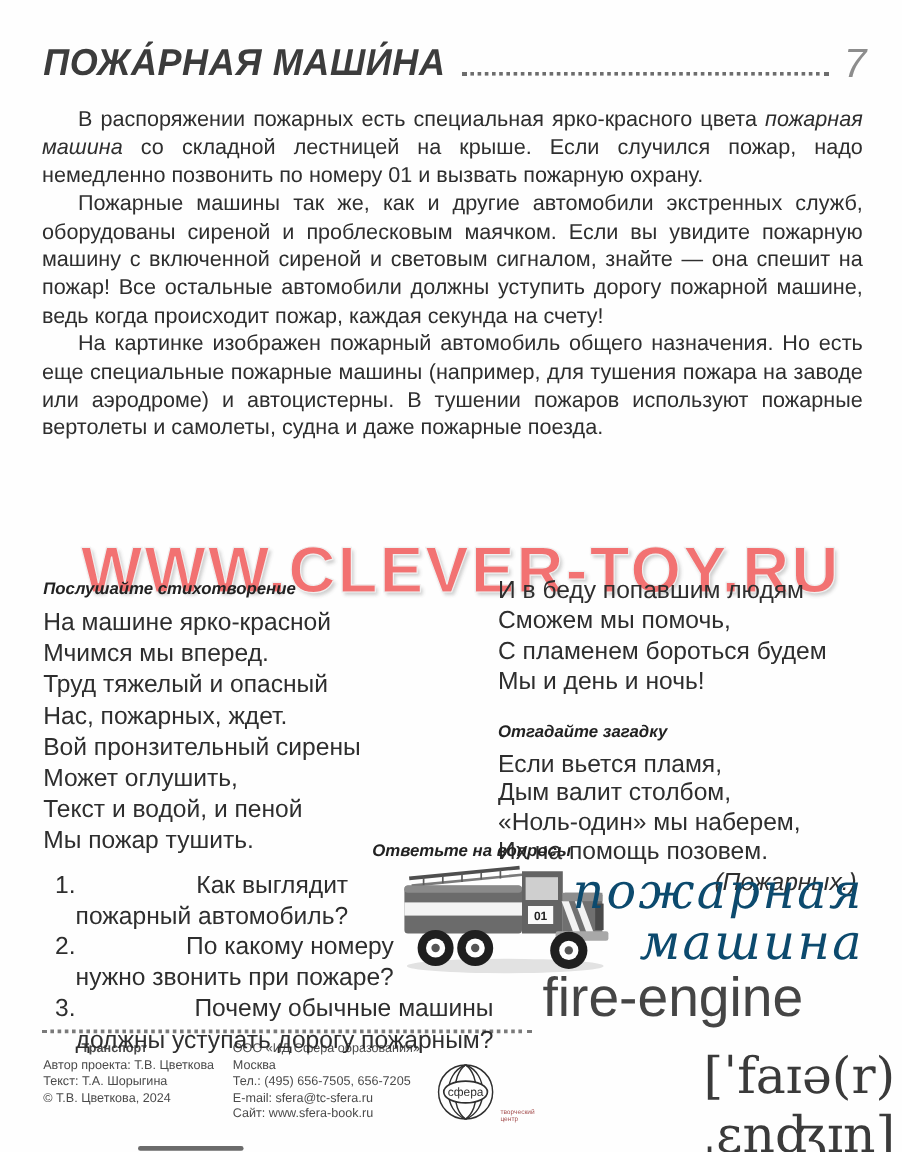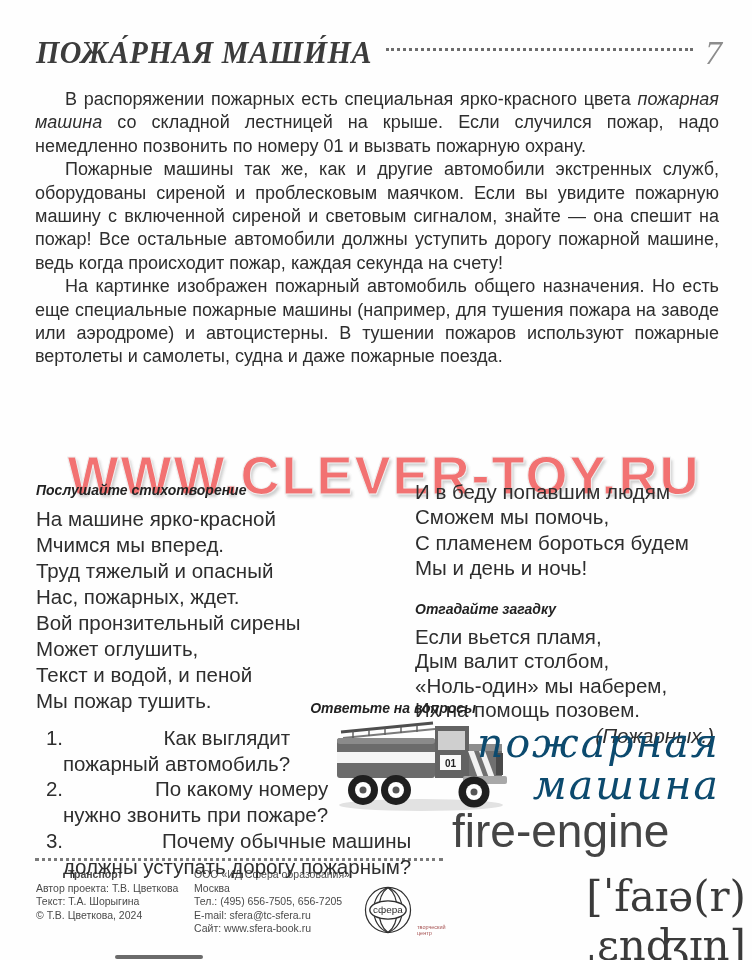--- a/index.html
+++ b/index.html
@@ -2,21 +2,21 @@
 <html><head>
 <meta charset="utf-8">
 <style>
   html,body{margin:0;padding:0;background:#e9e9e9;}
   .page{
     position:relative;width:752px;height:960px;margin:0 auto;
     background:#fefefe;overflow:hidden;
     font-family:"Liberation Sans",sans-serif;color:#2e2e2e;
   }
   
-  .header{position:absolute;top:36px;left:36px;right:30px;display:flex;align-items:center;font-family:Liberation Serif, serif;}
+  .header{position:absolute;top:36px;left:36px;right:30px;display:flex;align-items:flex-end;}
   .title{font-size:30px;font-weight:bold;font-style:italic;letter-spacing:.5px;color:#3c3c3c;white-space:nowrap;margin-right:14px;transform:scaleY(1.04);}
   .leader{flex:1;border-bottom:3px dotted #6d6d6d;margin-bottom:7px;}
   .pagenum{font-size:34px;font-style:italic;color:#8d8d8d;margin-left:12px;line-height:1;}
   
   .intro{position:absolute;top:88px;left:35px;width:684px;font-size:18px;line-height:23.4px;text-align:justify;}
   .intro p{margin:0;text-indent:30px;}
   .it{font-style:italic;}
   
   .watermark{position:absolute;top:444px;left:16px;right:0;text-align:center;
     font-size:54px;font-weight:bold;letter-spacing:2px;color:#ef4444;

